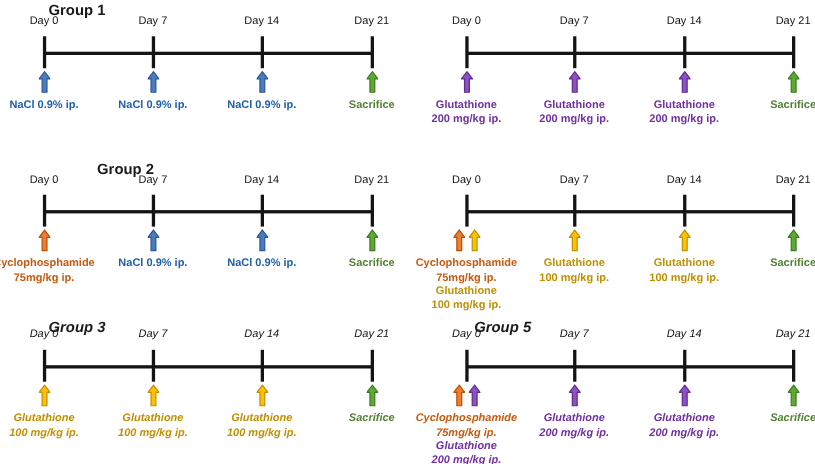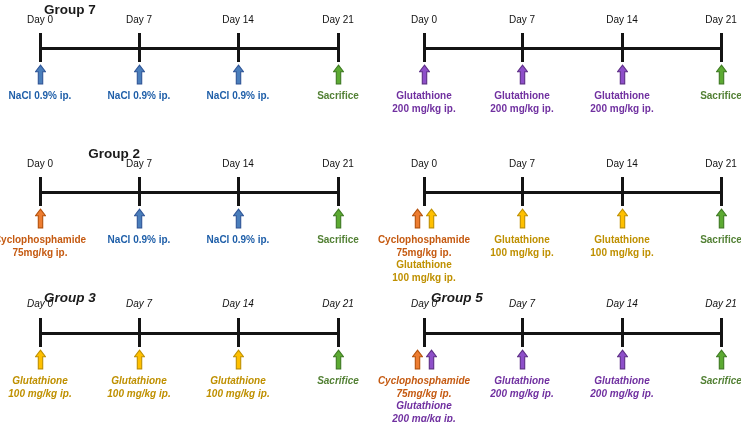--- a/index.html
+++ b/index.html
@@ -68,21 +68,21 @@
   <defs>
     <symbol id="up-arrow" viewBox="0 0 12 22">
       <polygon points="6,0.8 11.5,8 8.4,8 8.4,21.2 3.6,21.2 3.6,8 0.5,8"></polygon>
     </symbol>
   </defs>
 </svg>
 
 <div class="canvas">
 
   <section class="group col-left row1">
-    <h2 class="gtitle">Group 7</h2>
+    <h2 class="gtitle">Group 1</h2>
     <div class="axis"></div>
     <div class="station" style="left:-20px">
       <div class="day">Day 0</div>
       <div class="tickmark"></div>
       <div class="arrows">
           <svg class="arrow a-nacl" width="11" height="21">
             <use href="#up-arrow"></use>
           </svg>
         </div>
       <div class="elabel">

